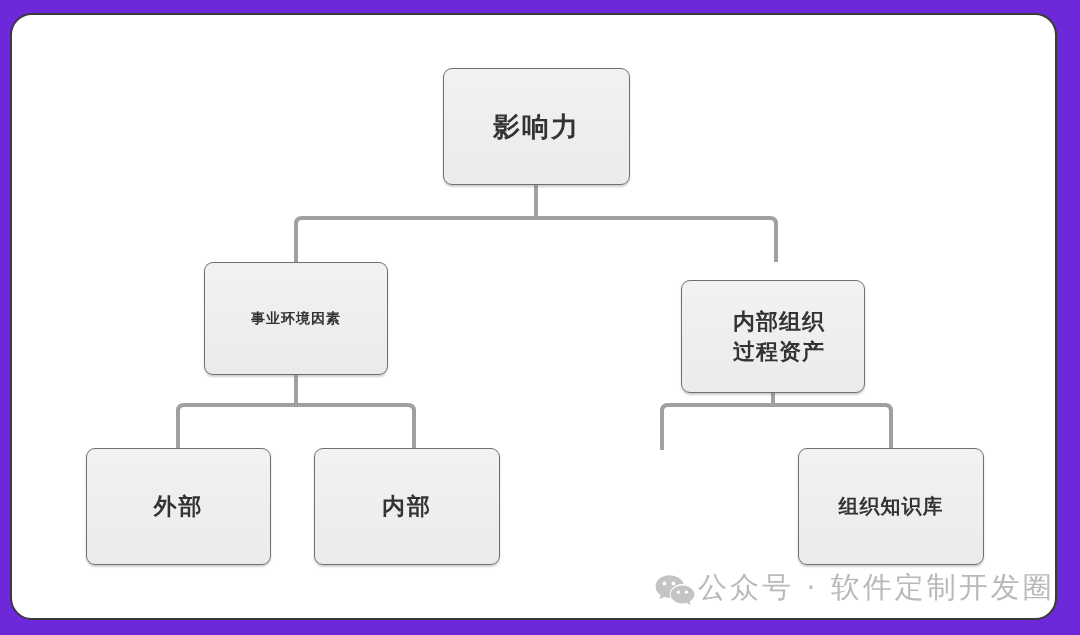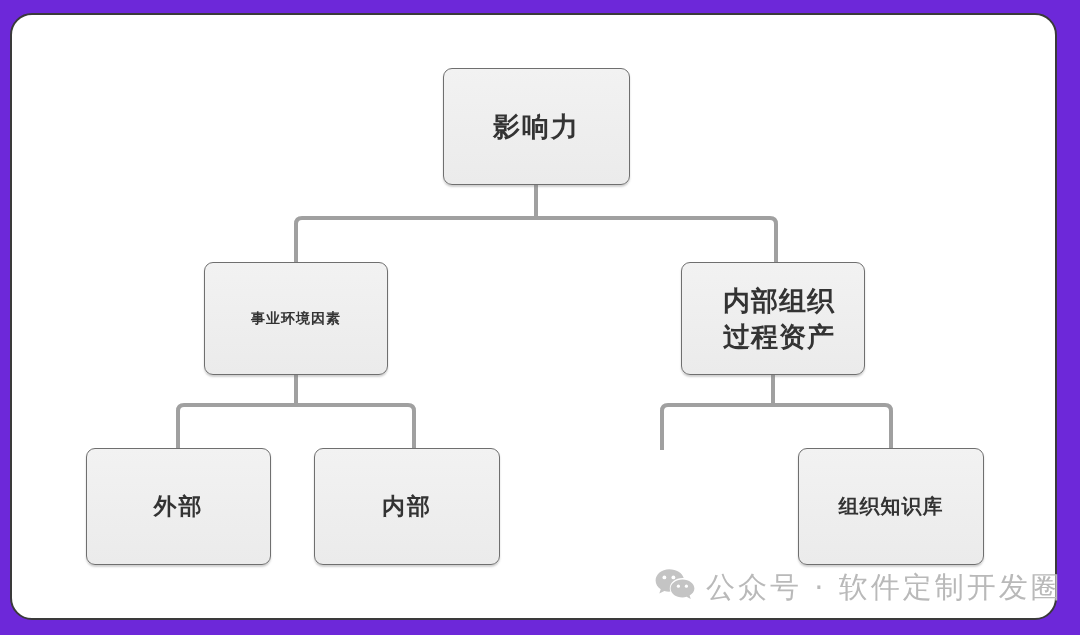--- a/index.html
+++ b/index.html
@@ -77,23 +77,23 @@
     font-size: 27px;
     letter-spacing: 2px;
   }
   .node.mid-left {
     left: 204px; top: 262px;
     width: 184px; height: 113px;
     font-size: 14px;
     letter-spacing: 1px;
   }
   .node.mid-right {
-    left: 681px; top: 262px;
+    left: 681px; top: 280px;
     width: 184px; height: 113px;
-    font-size: 27px;
+    font-size: 22px;
     letter-spacing: 1px;
     padding-left: 12px;
   }
   .node.leaf-1 {
     left: 86px; top: 448px;
     width: 185px; height: 117px;
     font-size: 23px;
     letter-spacing: 2px;
   }
   .node.leaf-2 {
@@ -114,22 +114,22 @@
     font-size: 20px;
     letter-spacing: 1px;
   }
 
   
   .watermark {
     position: absolute;
     left: 655px;
     top: 568px;
     display: flex;
-    align-items: flex-start;
-    gap: 11px;
+    align-items: flex-end;
+    gap: 3px;
     color: #b9b9b9;
     font-size: 29px;
     letter-spacing: 3px;
     user-select: none;
   }
   .watermark .wm-text { white-space: nowrap; }
   .wechat-icon { display: block; }
 </style>
 </head>
 <body>

